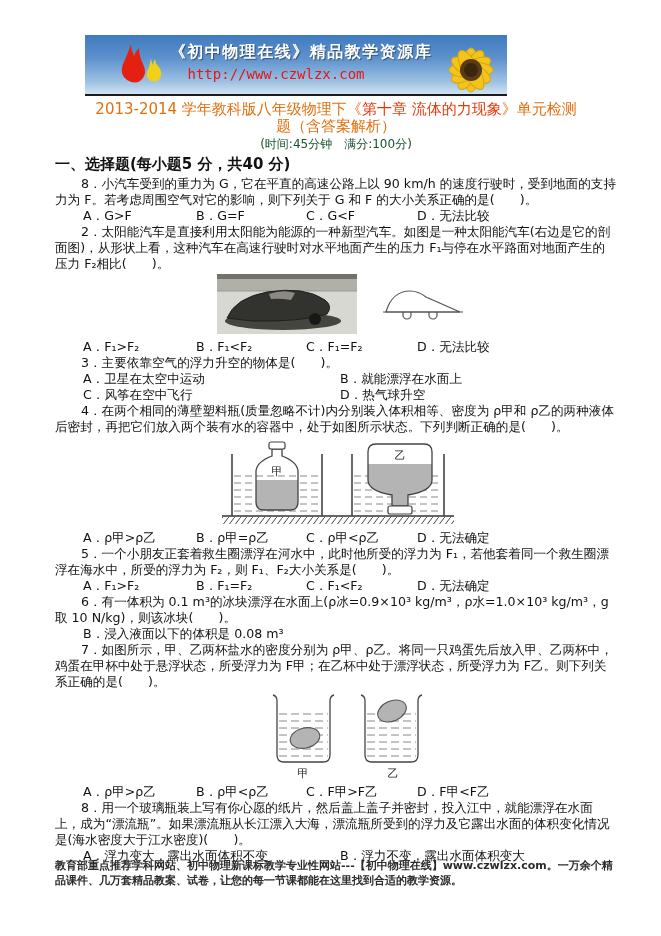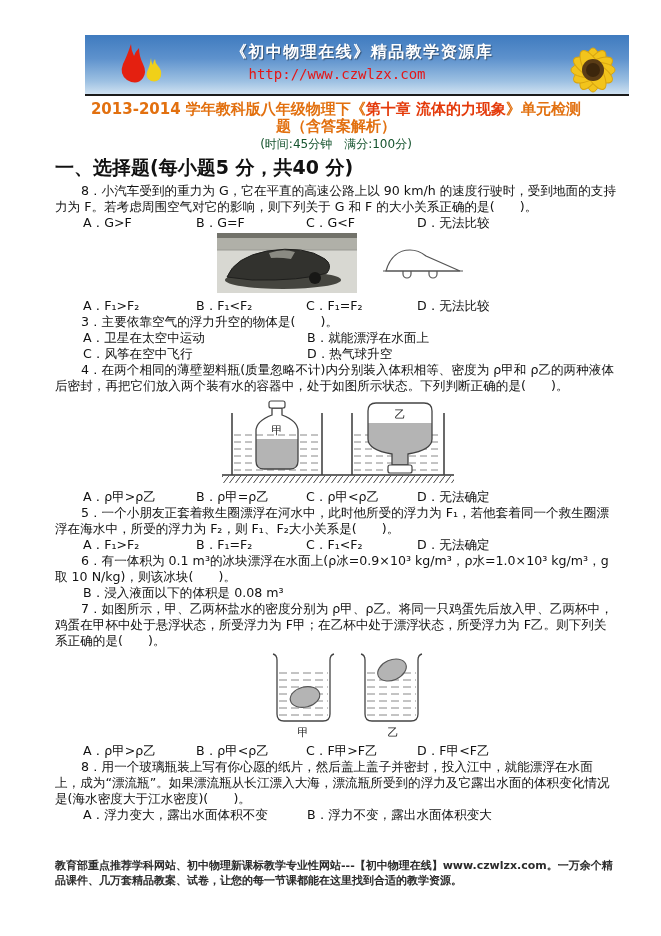--- a/index.html
+++ b/index.html
@@ -10,21 +10,21 @@
     color:#111;
     position:relative;
     overflow:hidden;
   }
   .content { padding:0 44px 0 55px; }
 
   
   .banner {
     position:relative;
     margin:35px 0 0 30px;
-    width:544px; height:59px;
+    width:422px; height:59px;
     background:linear-gradient(180deg,#3f7bbf 0%,#5e92cd 40%,#9cc0e2 78%,#cfe1f1 100%);
     border-bottom:2px solid #1b1b1b;
     overflow:hidden;
   }
   .banner .site-title {
     position:absolute; left:70px; right:60px; top:7px;
     text-align:center; color:#ffffff;
     font-size:16px; font-weight:bold; letter-spacing:1.5px;
     text-shadow:1px 1px 1px rgba(0,0,0,.45);
     white-space:nowrap;
@@ -34,32 +34,32 @@
     text-align:center; color:#e41616;
     font-size:14px; font-weight:normal;
     font-family:"DejaVu Sans Mono", monospace;
   }
   .banner .logo { position:absolute; left:28px; top:5px; }
   .banner .sunflower { position:absolute; right:4px; bottom:-8px; }
 
   
   .doc-title {
     margin:5px 0 0 0; text-align:center;
-    font-size:15px; font-weight:bold; color:#e2700f;
+    font-size:15px; font-weight:normal; color:#e2700f;
     line-height:17px;
   }
   .doc-title .title-chapter { color:#e43a0a; }
   .time-line { text-align:center; font-size:12px; margin:1px 0 2px 0; color:#14532d; }
-  .section-heading { font-size:19px; font-weight:600; margin:2px 0; }
+  .section-heading { font-size:15px; font-weight:600; margin:2px 0; }
 
   
   .q-text { margin:0; font-size:12.6px; line-height:16px; text-indent:26px; }
   .opts { display:grid; padding-left:28px; font-size:12.6px; line-height:16px; }
   .cols4 { grid-template-columns:113px 110px 111px auto; }
-  .cols2 { grid-template-columns:224px auto; }
+  .cols2 { grid-template-columns:224px auto;gap:33px; }
 
   .fig-row { display:flex; align-items:center; gap:26px; margin:2px 0 1px 162px; }
   .fig-q4  { margin:3px 0 2px 167px; }
   .fig-q7  { margin:2px 0 0 207px; }
   svg text { font-family:"DejaVu Sans", sans-serif; }
 
   
   .footer {
     position:absolute; left:55px; right:38px; top:858px;
     font-size:11px; line-height:15px; color:#2b2b2b; font-weight:bold;
@@ -106,20 +106,21 @@
     <p class="q-text">8．小汽车受到的重力为 G，它在平直的高速公路上以 90 km/h 的速度行驶时，受到地面的支持力为 F。若考虑周围空气对它的影响，则下列关于 G 和 F 的大小关系正确的是(　　)。</p>
     <div class="opts cols4">
       <span>A．G&gt;F</span>
       <span>B．G=F</span>
       <span>C．G&lt;F</span>
       <span>D．无法比较</span>
     </div>
   </div>
 
   <div>
+    <p class="q-text">2．太阳能汽车是直接利用太阳能为能源的一种新型汽车。如图是一种太阳能汽车(右边是它的剖面图)，从形状上看，这种汽车在高速行驶时对水平地面产生的压力 F₁与停在水平路面对地面产生的压力 F₂相比(　　)。</p>
     <div class="fig-row">
       <span>
         <svg width="140" height="60" viewBox="0 0 140 60">
           <rect x="0" y="0" width="140" height="60" fill="#ccccc6"></rect>
           <rect x="0" y="0" width="140" height="5" fill="#72726a"></rect>
           <rect x="0" y="5" width="140" height="12" fill="#b0b0a8"></rect>
           <rect x="0" y="17" width="140" height="43" fill="#d8d8d2"></rect>
           <line x1="0" y1="17" x2="140" y2="17" stroke="#9a9a94" stroke-width="1"></line>
           <ellipse cx="66" cy="47" rx="58" ry="9" fill="#45453f"></ellipse>
           <path d="M 10 44 Q 18 24 50 18 Q 88 12 108 26 Q 116 32 110 40 Q 85 48 35 47 Z" fill="#32322e" stroke="#1f1f1d"></path>

